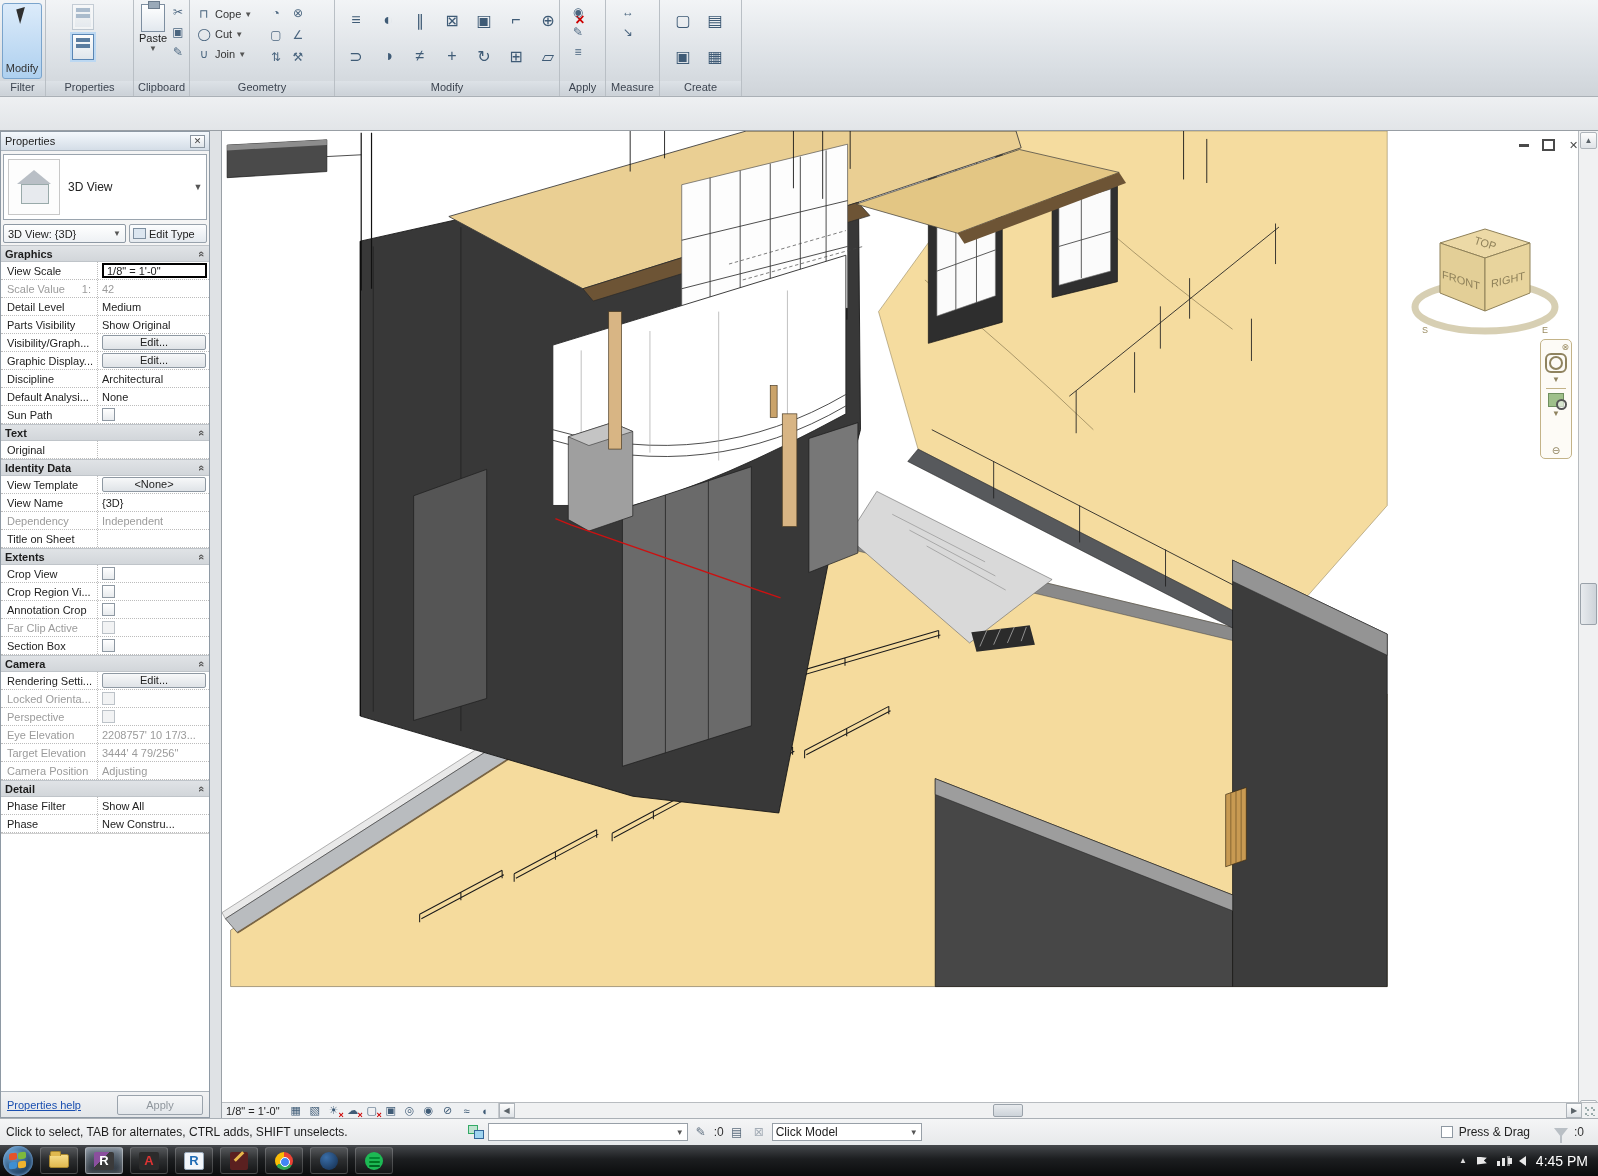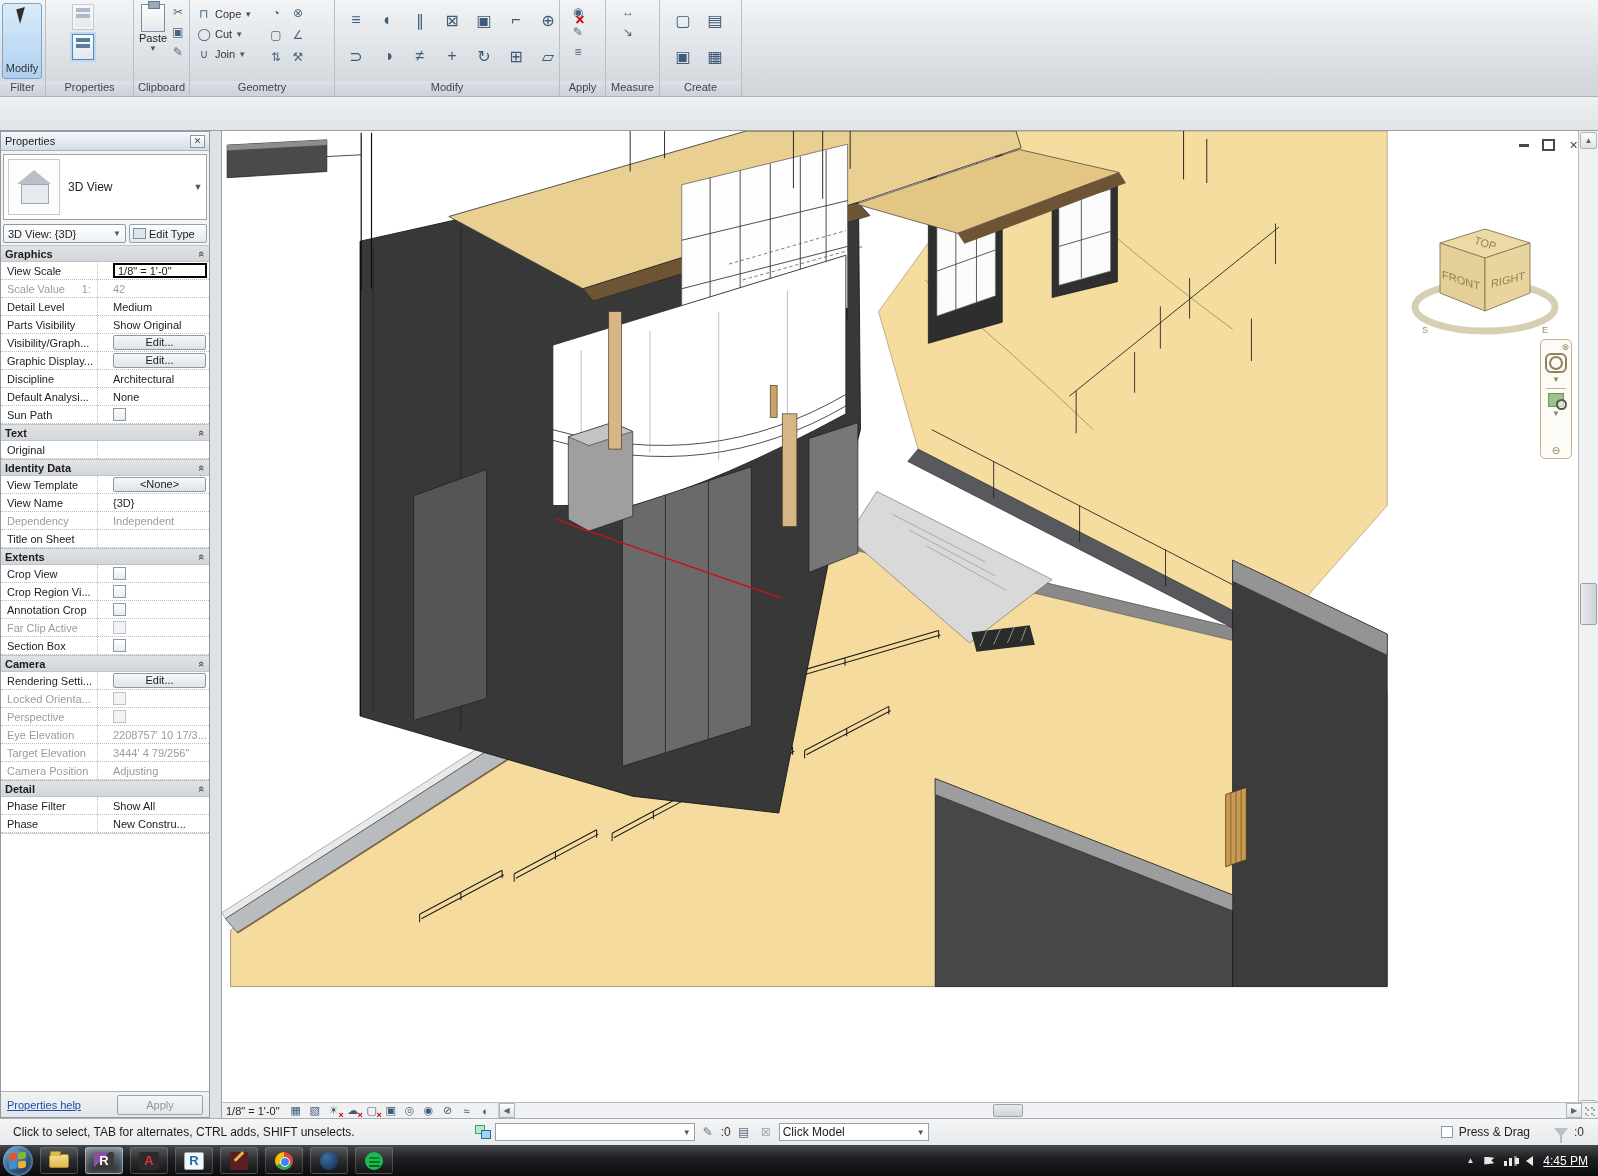--- a/index.html
+++ b/index.html
@@ -54,21 +54,21 @@
   .combo-row{display:flex;gap:3px;margin:4px 2px 2px 2px;height:19px;}
   .inst-combo{flex:1;background:linear-gradient(#fff,#eef1f4);border:1px solid #8e99a4;border-radius:2px;
               display:flex;align-items:center;padding:0 4px;font-size:11px;}
   .inst-combo .dd{margin-left:auto;}
   .edit-type{width:78px;display:flex;align-items:center;gap:3px;background:linear-gradient(#fcfdfe,#e4e9ee);
              border:1px solid #98a2ac;border-radius:2px;padding:0 3px;font-size:11px;}
   .et-icon{width:13px;height:11px;border:1px solid #7e8fa0;background:#dce6f0;}
   .psec{height:17px;background:linear-gradient(#e0e3e6,#d2d6da);border-top:1px solid #bfc4c9;border-bottom:1px solid #bfc4c9;
         display:flex;align-items:center;padding:0 4px;font-weight:bold;color:#1c1c1c;}
   .psec .chev{margin-left:auto;color:#555;transform:rotate(90deg);font-size:11px;}
-  .prow{display:flex;height:18px;align-items:center;background:#fff;border-bottom:1px dotted #bcbcbc;gap:11px;}
+  .prow{display:flex;height:18px;align-items:center;background:#fff;border-bottom:1px dotted #bcbcbc;}
   .prow .lab{width:97px;padding-left:6px;overflow:hidden;white-space:nowrap;border-right:1px dotted #bcbcbc;
              align-self:stretch;display:flex;align-items:center;}
   .prow .lab .l2{margin-left:auto;padding-right:6px;}
   .prow .val{flex:1;padding-left:4px;overflow:hidden;white-space:nowrap;display:flex;align-items:center;}
   .prow.gray .lab,.prow.gray .val{color:#9b9b9b;}
   .scalebox{border:2px solid #000;background:#fff;height:15px;display:flex;align-items:center;padding:0 3px;flex:1;margin-right:2px;}
   .pbtn{flex:1;margin-right:3px;height:15px;background:linear-gradient(#f7f8f9,#dfe3e7);border:1px solid #8e98a2;
         border-radius:2px;text-align:center;font-size:11px;line-height:13px;color:#222;}
   .pcheck{width:13px;height:13px;border:1px solid #8e98a2;background:linear-gradient(#fff,#e8ebee);}
   .pcheck.dim{border-color:#bcc2c8;background:#f2f3f4;}
@@ -114,21 +114,21 @@
   .harrow{position:absolute;top:0;width:16px;height:15px;background:linear-gradient(#fdfdfd,#dfe3e7);border:1px solid #aeb4ba;
           color:#5a6268;font-size:8px;display:flex;align-items:center;justify-content:center;}
   .hthumb{position:absolute;left:494px;top:1px;width:30px;height:13px;background:linear-gradient(#e8ebee,#cdd3d9);border:1px solid #9aa2aa;border-radius:2px;}
   .grip{position:absolute;right:2px;top:3px;width:12px;height:10px;
         background:radial-gradient(circle at 30% 30%, #9aa 1px, transparent 1.3px),
                    radial-gradient(circle at 70% 70%, #9aa 1px, transparent 1.3px);background-size:6px 6px;}
 
   
   .statusbar{position:absolute;left:0;top:1118px;width:1598px;height:27px;
              background:linear-gradient(#f4f5f6,#e7e9eb);border-top:1px solid #aab0b6;display:flex;align-items:center;font-size:12px;}
-  .st-msg{padding-left:6px;color:#1e1e1e;margin-left:7px;}
+  .st-msg{padding-left:6px;color:#1e1e1e;}
   .st-group{display:flex;align-items:center;gap:4px;}
   .ws-icon{width:16px;height:14px;position:relative;}
   .ws-icon i{position:absolute;width:8px;height:7px;border:1px solid #3a6;background:#bfe3cf;}
   .ws-icon i:nth-child(2){left:6px;top:5px;background:#9fd4f0;border-color:#369;}
   .st-combo{width:200px;height:18px;background:#fff;border:1px solid #98a0a8;display:flex;align-items:center;padding:0 3px;}
   .st-combo .dd{margin-left:auto;}
   .st-count{color:#333;}
   .st-ic{width:18px;height:16px;display:inline-flex;align-items:center;justify-content:center;font-size:12px;color:#5a6b7c;}
   .funnel{width:0;height:0;border-left:7px solid transparent;border-right:7px solid transparent;border-top:9px solid #b9bfc5;position:relative;}
   .funnel::after{content:"";position:absolute;left:-1px;top:-2px;width:2px;height:8px;background:#b9bfc5;}
@@ -164,21 +164,21 @@
   .tray{margin-left:auto;display:flex;align-items:center;gap:10px;color:#e8e8e8;padding-right:10px;}
   .tray .up{font-size:8px;color:#ddd;}
   .tray-flag{width:10px;height:8px;background:#e8e8e8;clip-path:polygon(0 0,100% 15%,70% 50%,100% 85%,0 100%);position:relative;}
   .tray-net{width:12px;height:10px;position:relative;}
   .tray-net i{position:absolute;bottom:0;width:3px;background:#e8e8e8;}
   .tray-net i:nth-child(1){left:0;height:5px;}
   .tray-net i:nth-child(2){left:5px;height:8px;}
   .tray-net i:nth-child(3){left:10px;height:10px;opacity:.5;}
   .tray-vol{width:0;height:0;border-top:5px solid transparent;border-bottom:5px solid transparent;border-right:7px solid #e8e8e8;position:relative;}
   .tray-vol::before{content:"";position:absolute;left:-11px;top:-3px;width:4px;height:6px;background:#e8e8e8;}
-  .clock{font-size:12px;color:#fff;text-decoration:underline;}
+  .clock{font-size:14px;color:#fff;}
 </style>
 </head>
 <body>
 
 <div id="app" data-interactable="false">
 
   <div class="ribbon" data-interactable="false">
     <div class="rpanel" style="left:0;width:46px;" data-interactable="false">
       <div class="bigbtn blue" style="left:2px;" data-interactable="true">
         <span class="cursor-arrow" data-interactable="false"></span>

